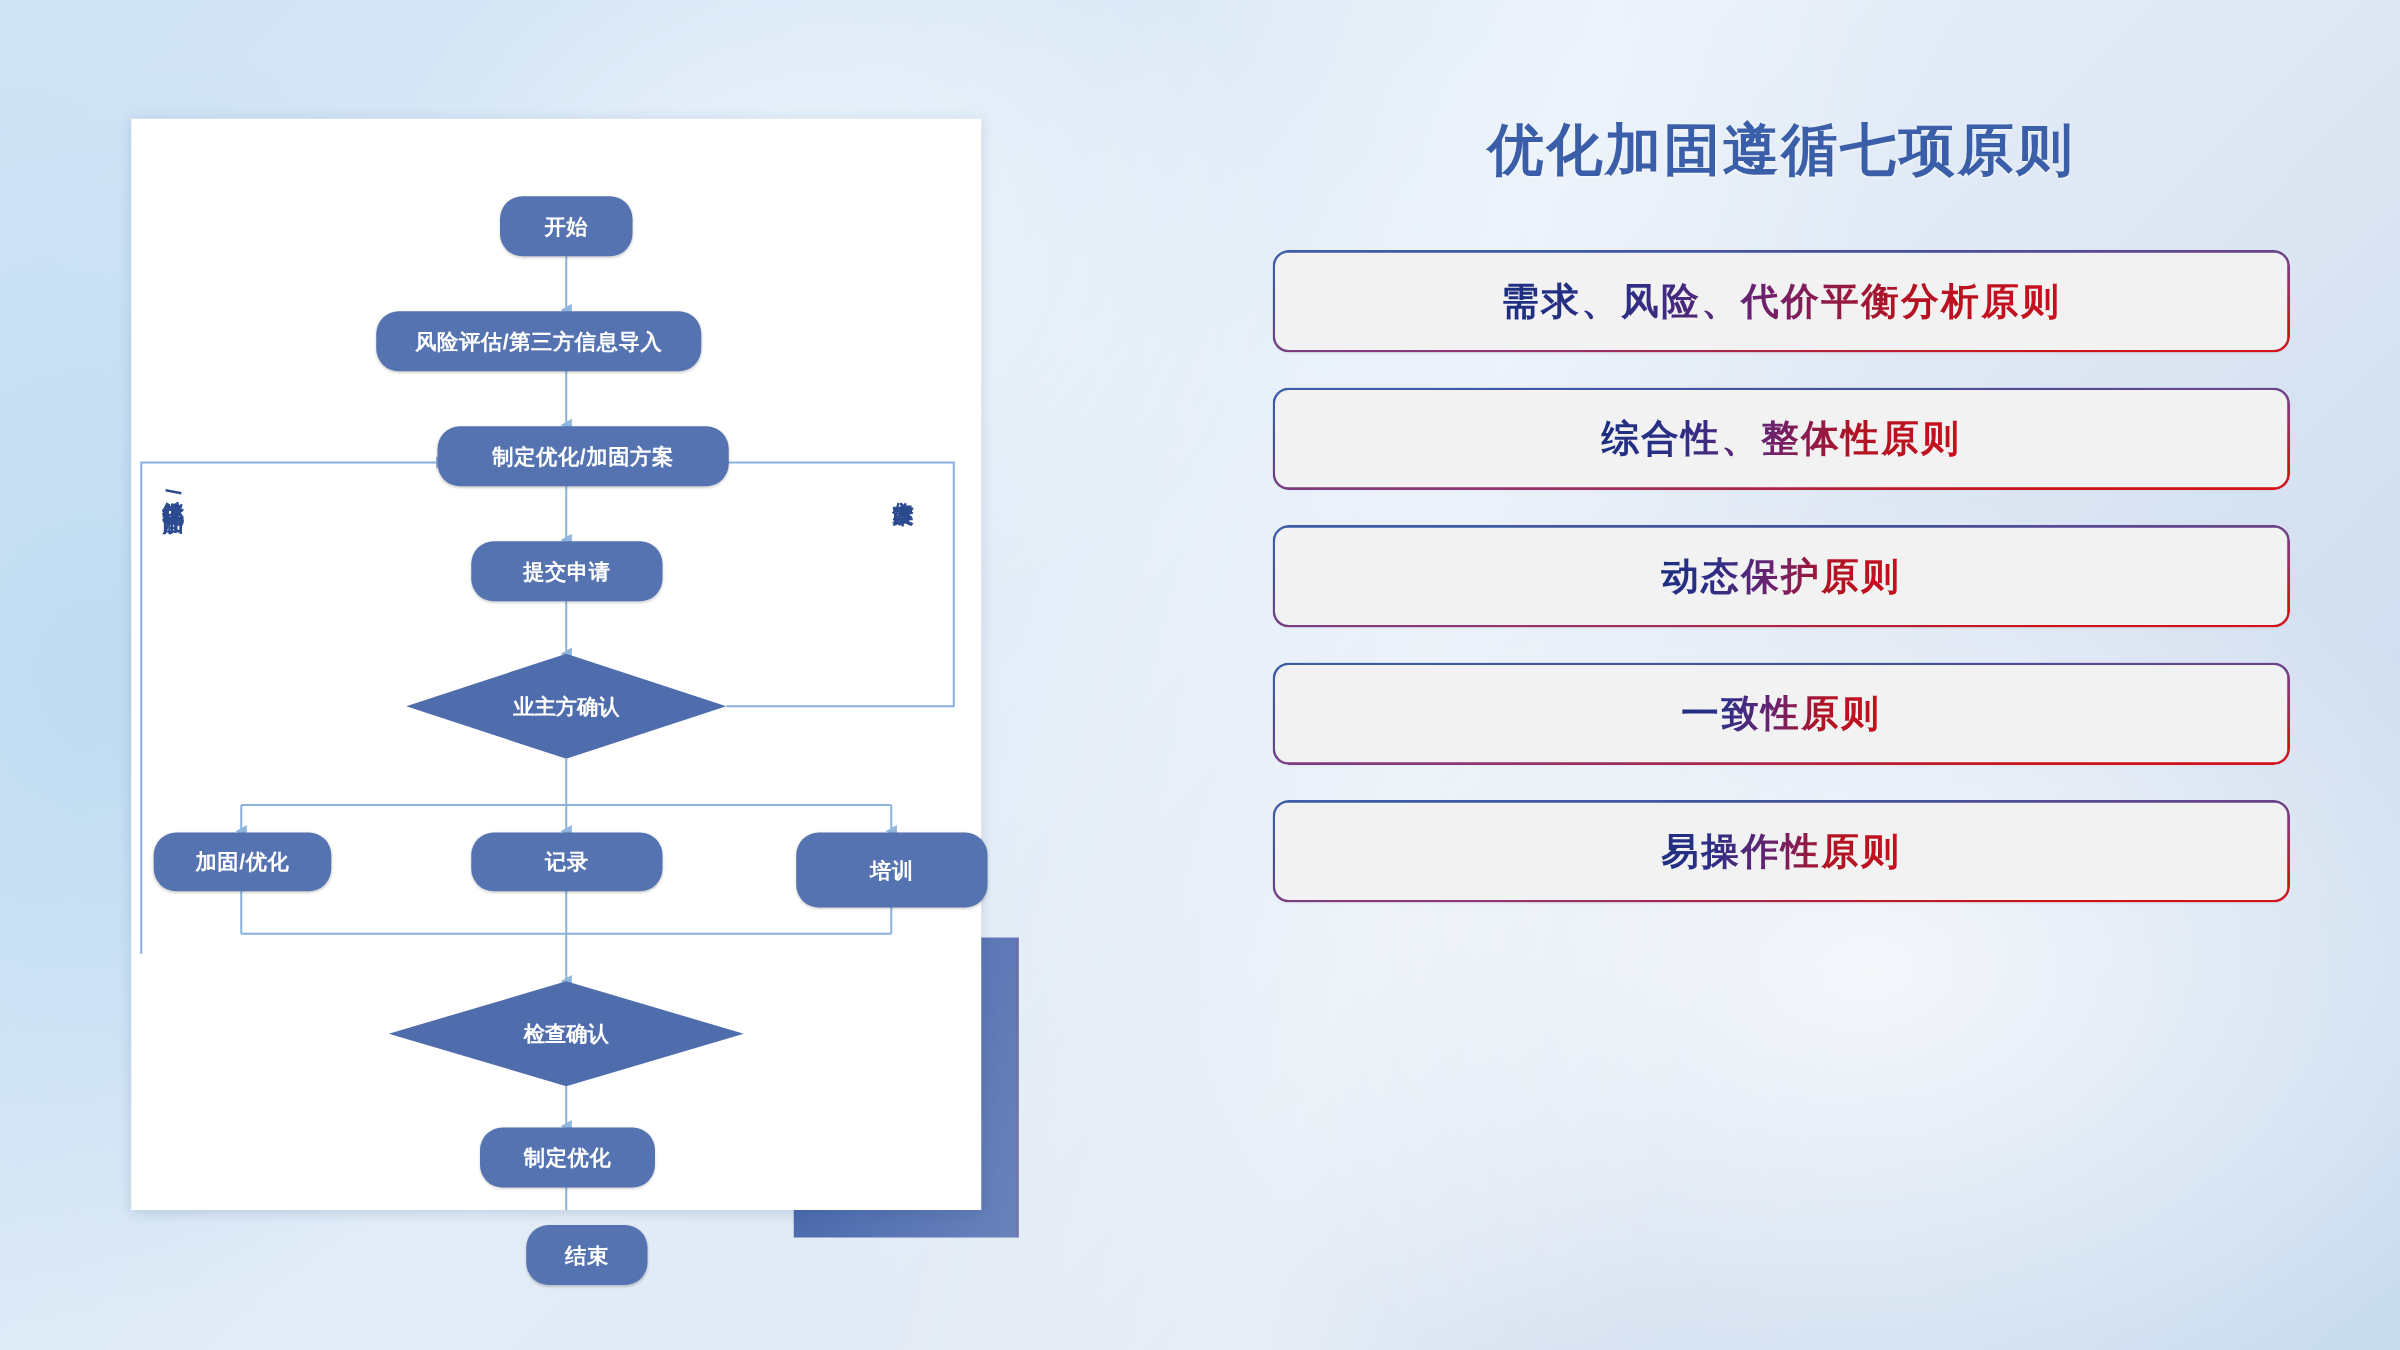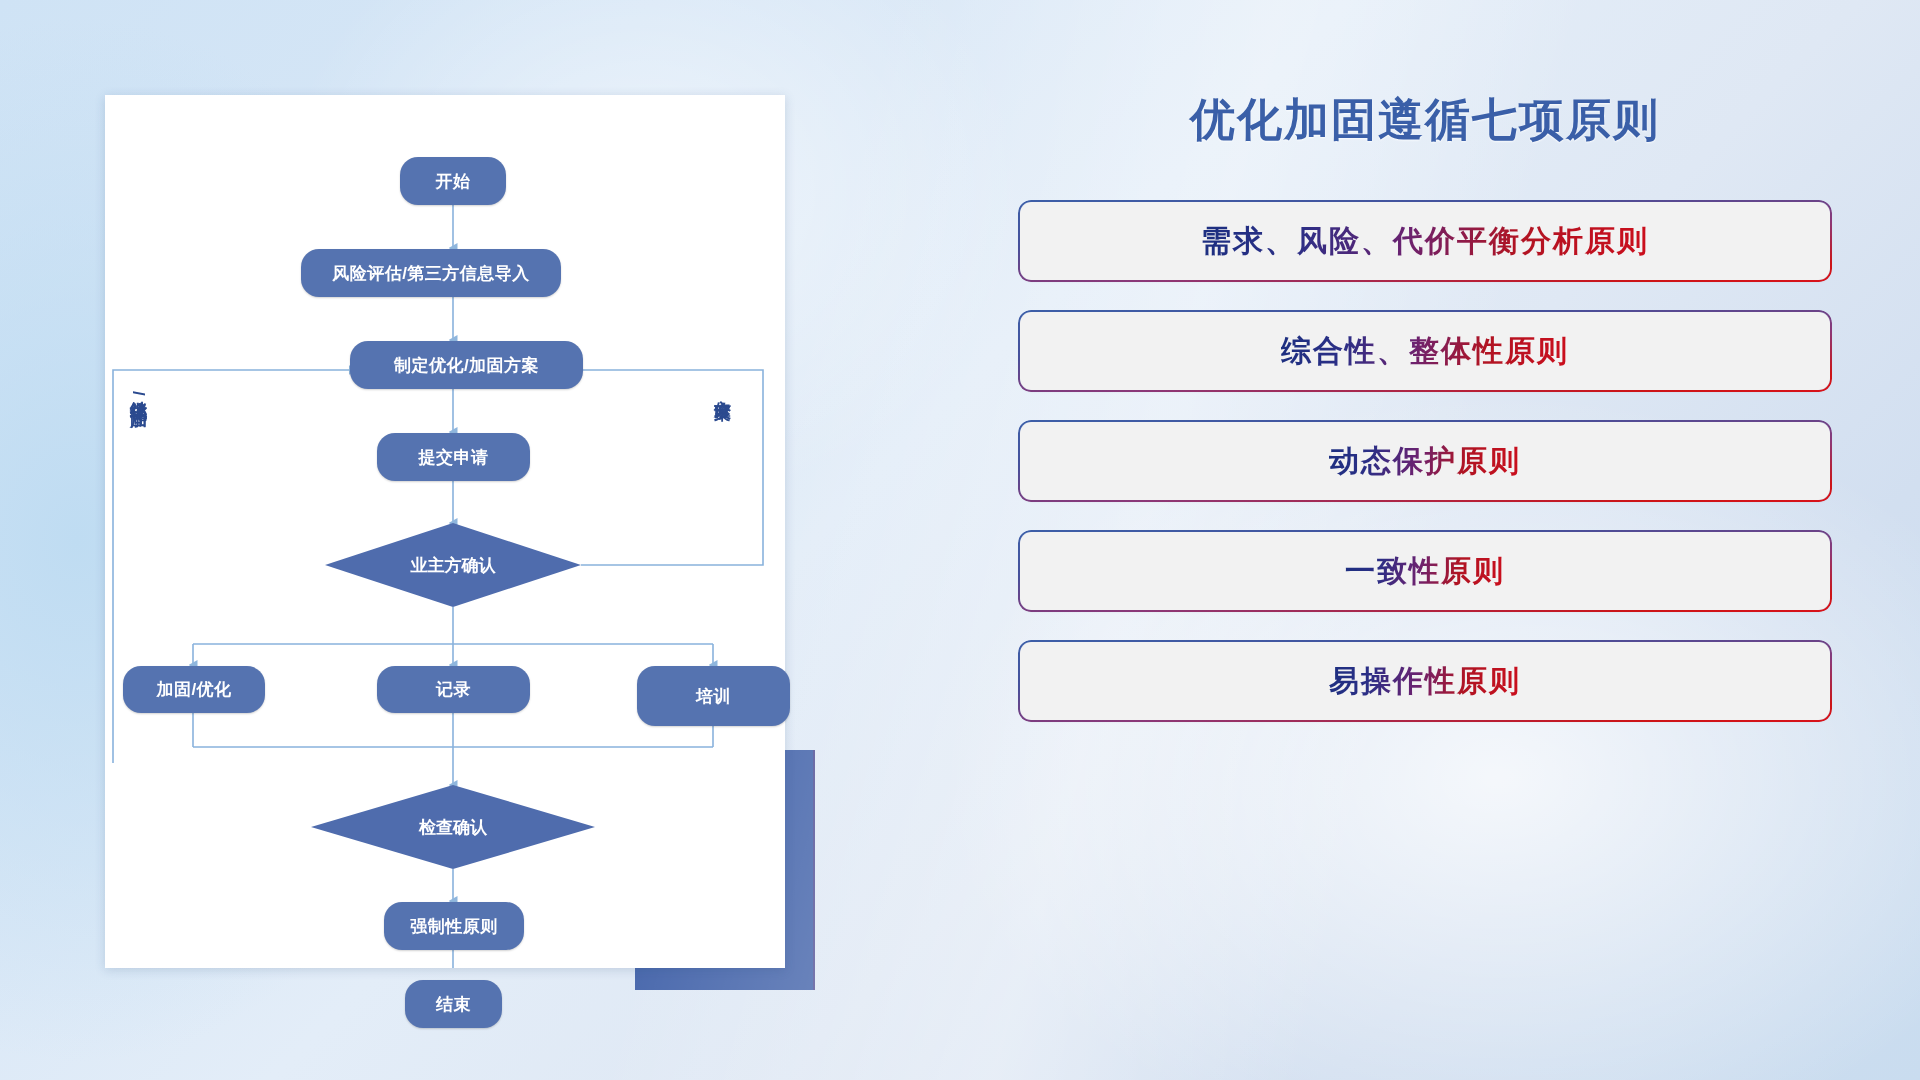--- a/index.html
+++ b/index.html
@@ -252,24 +252,24 @@
 
       <div class="node" style="left:532px; top:571px; width:153px; height:60px;">
         <span>培训</span>
       </div>
 
       <div class="diamond-label" style="left:248px; top:708px; width:200px; height:48px;">
         <span>检查确认</span>
       </div>
 
       <div class="node" style="left:279px; top:807px; width:140px; height:48px;">
-        <span>强制性原则</span>
-      </div>
-
-      <div class="node" style="left:300px; top:885px; width:97px; height:48px;">
+        <span>制定优化</span>
+      </div>
+
+      <div class="node" style="left:316px; top:885px; width:97px; height:48px;">
         <span>结束</span>
       </div>
 
       <div class="vlabel" style="left:24px; top:292px;">继续优化/加固</div>
 
       <div class="vlabel" style="left:608px; top:292px;">方案修改</div>
 
     </div>
   </div>
 

